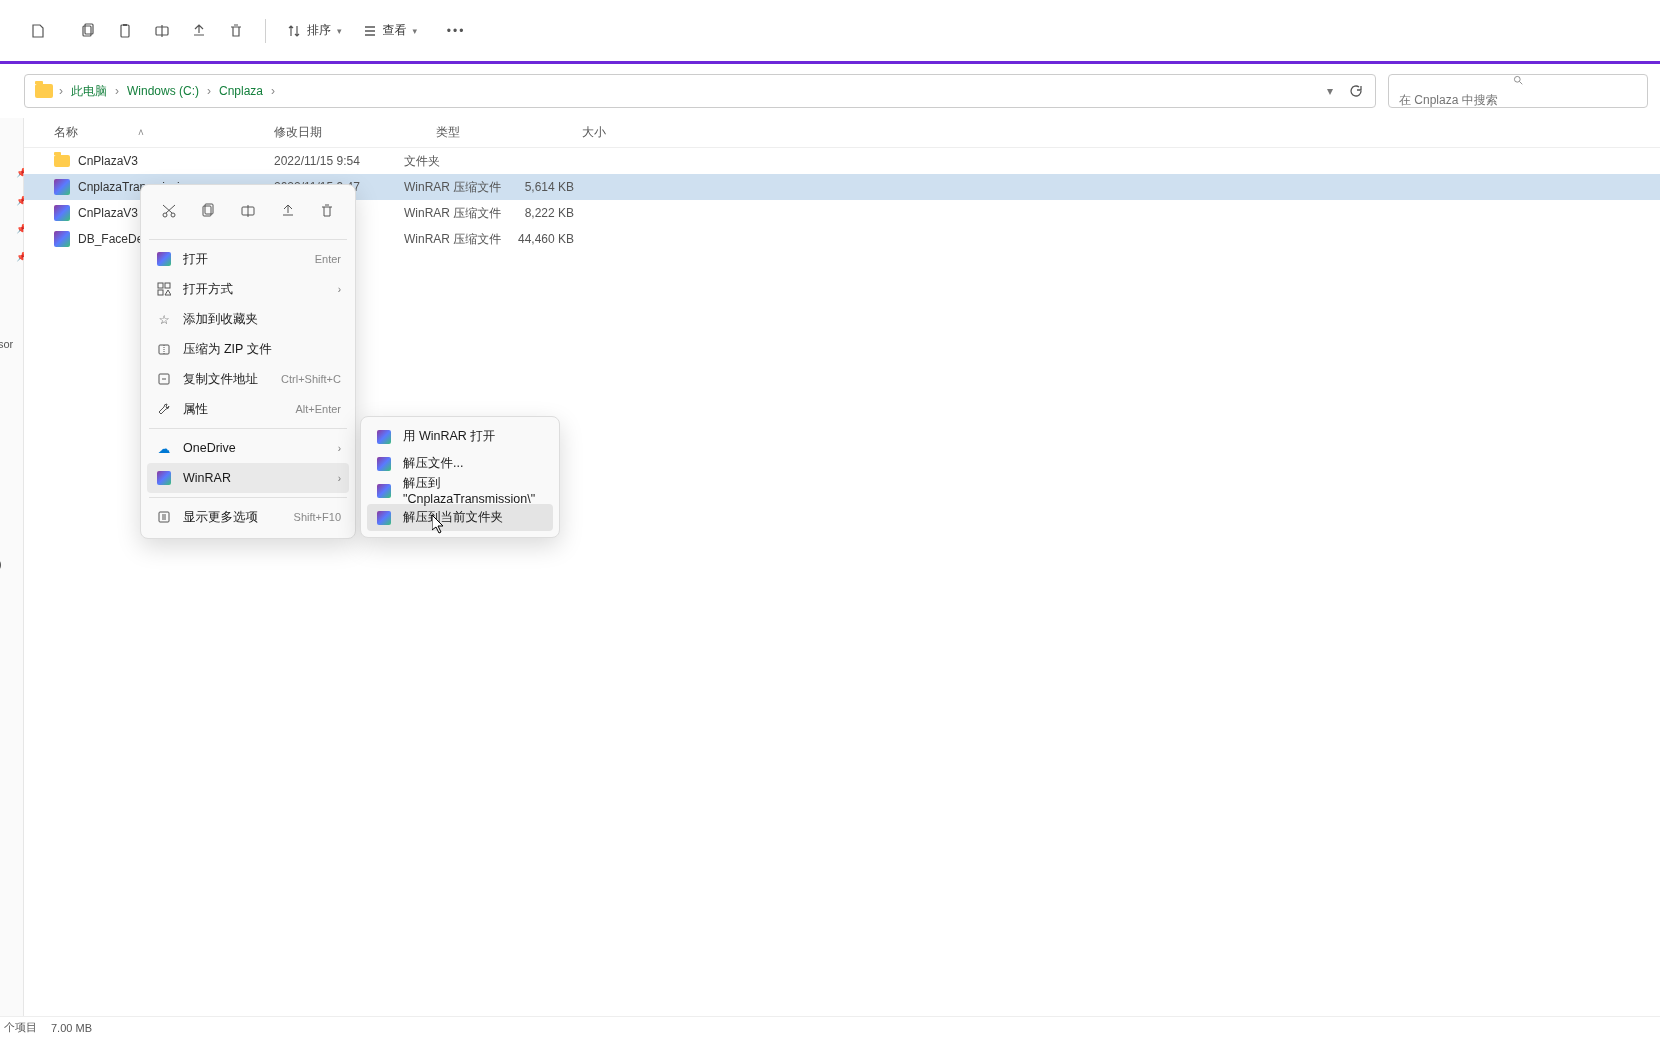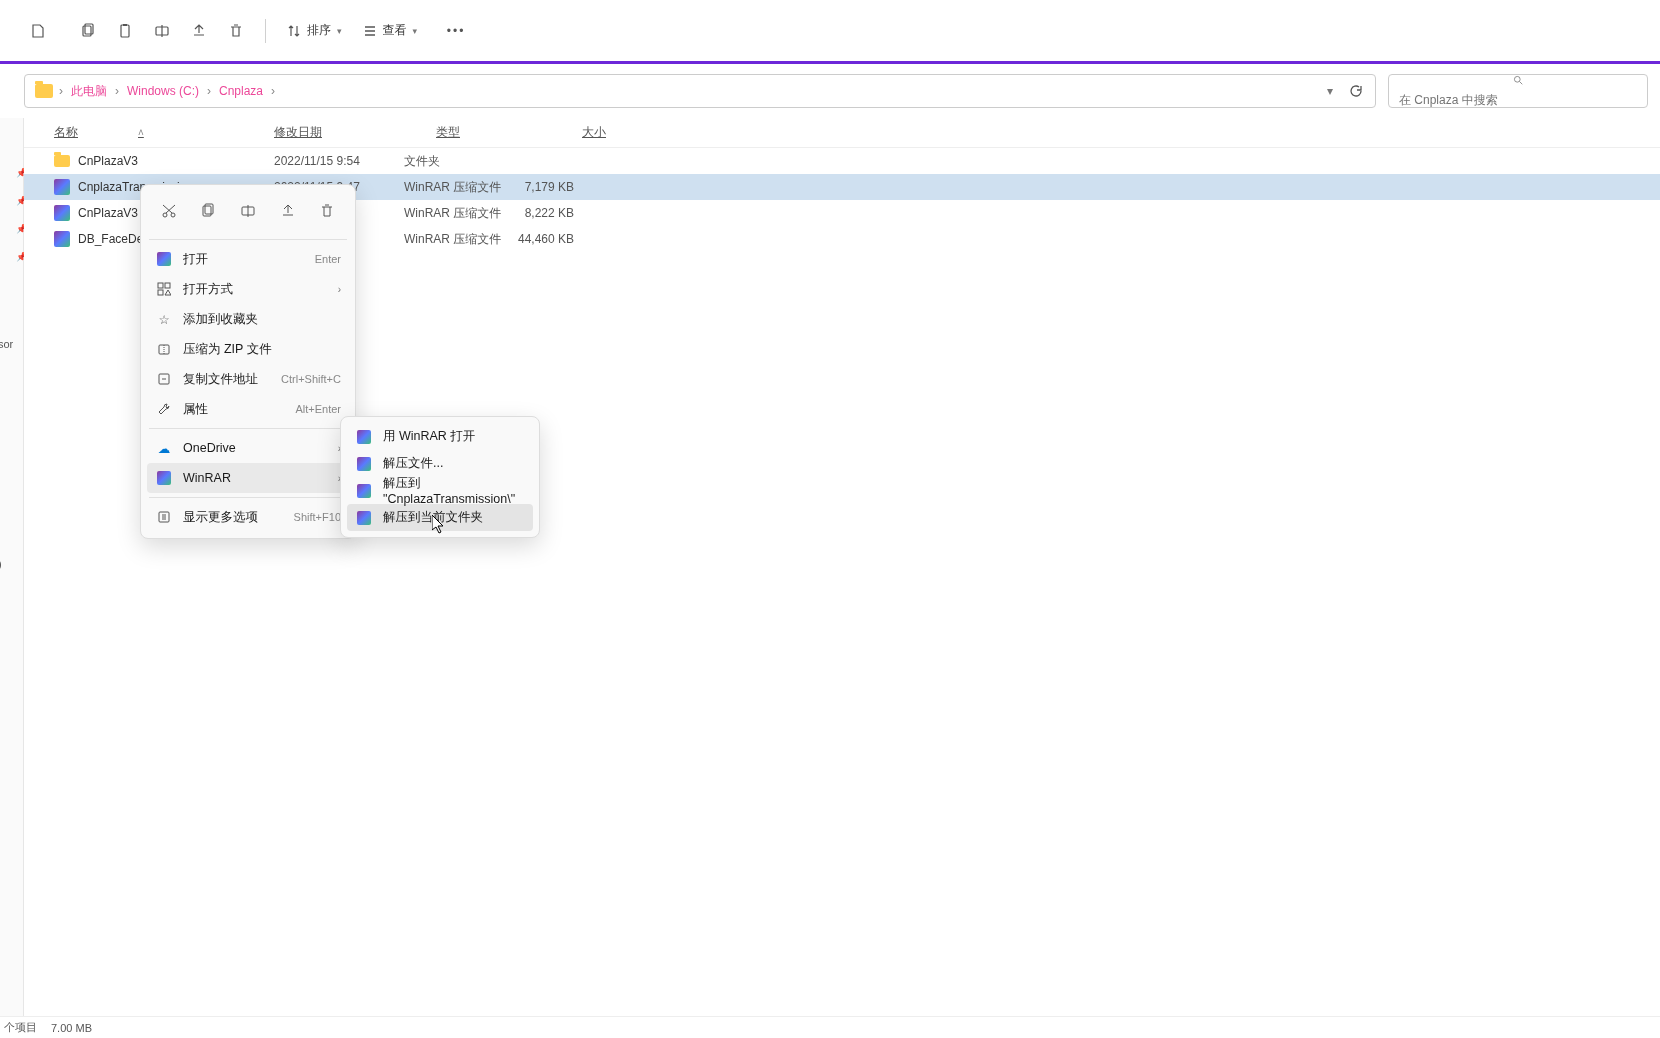--- a/index.html
+++ b/index.html
@@ -7,34 +7,34 @@
 
     
     .top-toolbar { height: 64px; display: flex; align-items: center; padding-left: 20px; gap: 1px; border-bottom: 3px solid #6d28d9; }
     .tb-divider { width: 1px; height: 24px; background: #d0d0d0; margin: 0 10px; }
     .tb-btn { width: 36px; height: 36px; display: flex; align-items: center; justify-content: center; border-radius: 4px; color: #555; }
     .tb-combo { display: flex; align-items: center; gap: 6px; padding: 6px 10px; border-radius: 4px; color: #333; }
 
     
     .address-row { display: flex; align-items: center; padding: 10px 12px; gap: 12px; }
     .address-bar { flex: 1; height: 34px; border: 1px solid #ccc; border-radius: 4px; display: flex; align-items: center; padding: 0 6px 0 10px; background: white; }
-    .crumb { padding: 3px 6px; color: #ec4899; }
+    .crumb { padding: 3px 6px; color: #15803d; }
     .crumb-sep { color: #888; padding: 0 2px; }
     .addr-icons { margin-left: auto; display: flex; align-items: center; gap: 4px; }
     .search-box { width: 260px; height: 34px; border: 1px solid #ccc; border-radius: 4px; display: flex; align-items: center; padding: 0 10px; gap: 8px; color: #888; flex-direction: column; }
     .search-box input { border: none; outline: none; font-size: 12px; width: 100%; }
 
     
     .main { display: flex; height: calc(100% - 64px - 54px - 22px); position: relative; }
     .sidebar-stub { width: 24px; background: #fafafa; border-right: 1px solid #e6e6e6; position: relative; }
     .pin-dot { color: #9aa; font-size: 9px; position: absolute; left: 16px; }
     .file-pane { flex: 1; background: #fff; position: relative; }
 
     
-    .col-headers { display: flex; align-items: center; height: 30px; border-bottom: 1px solid #eee; padding-left: 30px; color: #555; text-decoration: underline; }
+    .col-headers { display: flex; align-items: center; height: 30px; border-bottom: 1px solid #eee; padding-left: 30px; color: #555; }
     .col.name { width: 220px; display: flex; align-items: center; gap: 60px; }
     .sort-caret { color: #888; font-size: 10px; }
     .col.date { width: 130px; }
     .col.type { width: 100px; margin-left: 32px; }
     .col.size { width: 70px; text-align: right; }
 
     
     .row { display: flex; align-items: center; height: 26px; padding-left: 30px; }
     .row.selected { background: #cfe0f0; }
     .cell.name { width: 220px; display: flex; align-items: center; gap: 8px; }
@@ -54,21 +54,21 @@
     .ctx-sep { height: 1px; background: #e0e0e0; margin: 4px 2px; }
     .ctx-item { display: flex; align-items: center; height: 30px; padding: 0 8px; border-radius: 4px; gap: 10px; }
     .ctx-item:hover, .ctx-item.highlight { background: #e9e9e9; }
     .ctx-label { flex: 1; color: #1a1a1a; }
     .ctx-shortcut { color: #888; font-size: 11px; }
     .ctx-arrow { color: #777; font-size: 10px; }
     .ctx-icn { width: 18px; height: 18px; display: flex; align-items: center; justify-content: center; color: #555; }
     .onedrive-icn { color: #0078d4; }
 
     
-    .ctx2 { left: 340px; top: 416px; width: 200px; }
+    .ctx2 { left: 360px; top: 416px; width: 200px; }
     .sub-item { display: flex; align-items: center; height: 27px; padding: 0 8px; border-radius: 4px; gap: 10px; }
     .sub-item:hover, .sub-item.highlight { background: #e4e4e4; }
 
     
     .status-bar { position: absolute; bottom: 0; left: 0; right: 0; height: 22px; display: flex; align-items: center; padding-left: 4px; gap: 14px; font-size: 11px; color: #555; border-top: 1px solid #eee; }
 
     
     .sidebar-stub .edge-txt { position: absolute; left: -2px; font-size: 11px; color: #555; }
 
     
@@ -198,21 +198,21 @@
       <div class="cell size"></div>
     </div>
 
     <div class="row selected">
       <div class="cell name">
           <span class="rar-icon"></span>
           <span>CnplazaTransmission</span>
         </div>
       <div class="cell date">2022/11/15 9:47</div>
       <div class="cell type">WinRAR 压缩文件</div>
-      <div class="cell size">7,179 KB</div>
+      <div class="cell size">5,614 KB</div>
     </div>
 
     <div class="row">
       <div class="cell name">
           <span class="rar-icon"></span>
           <span>CnPlazaV3</span>
         </div>
       <div class="cell date"></div>
       <div class="cell type">WinRAR 压缩文件</div>
       <div class="cell size">8,222 KB</div>

